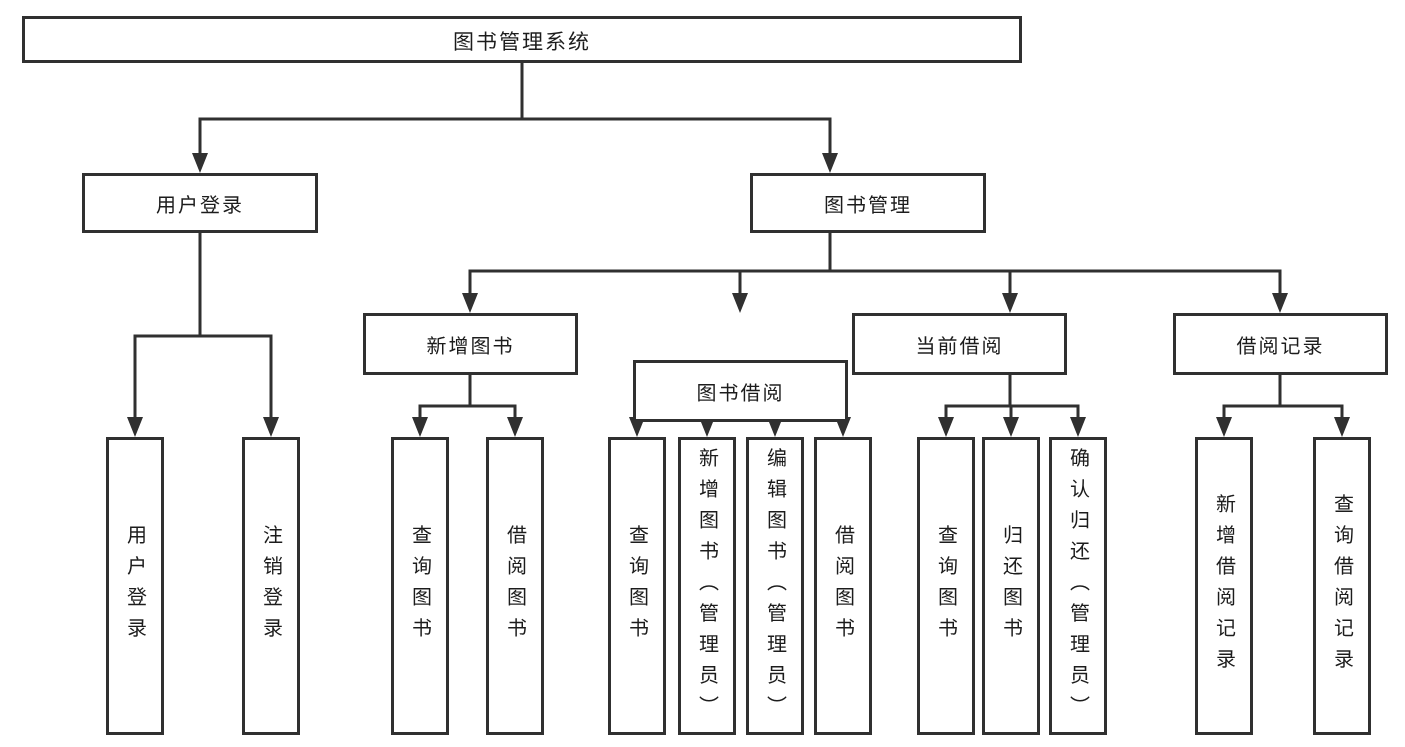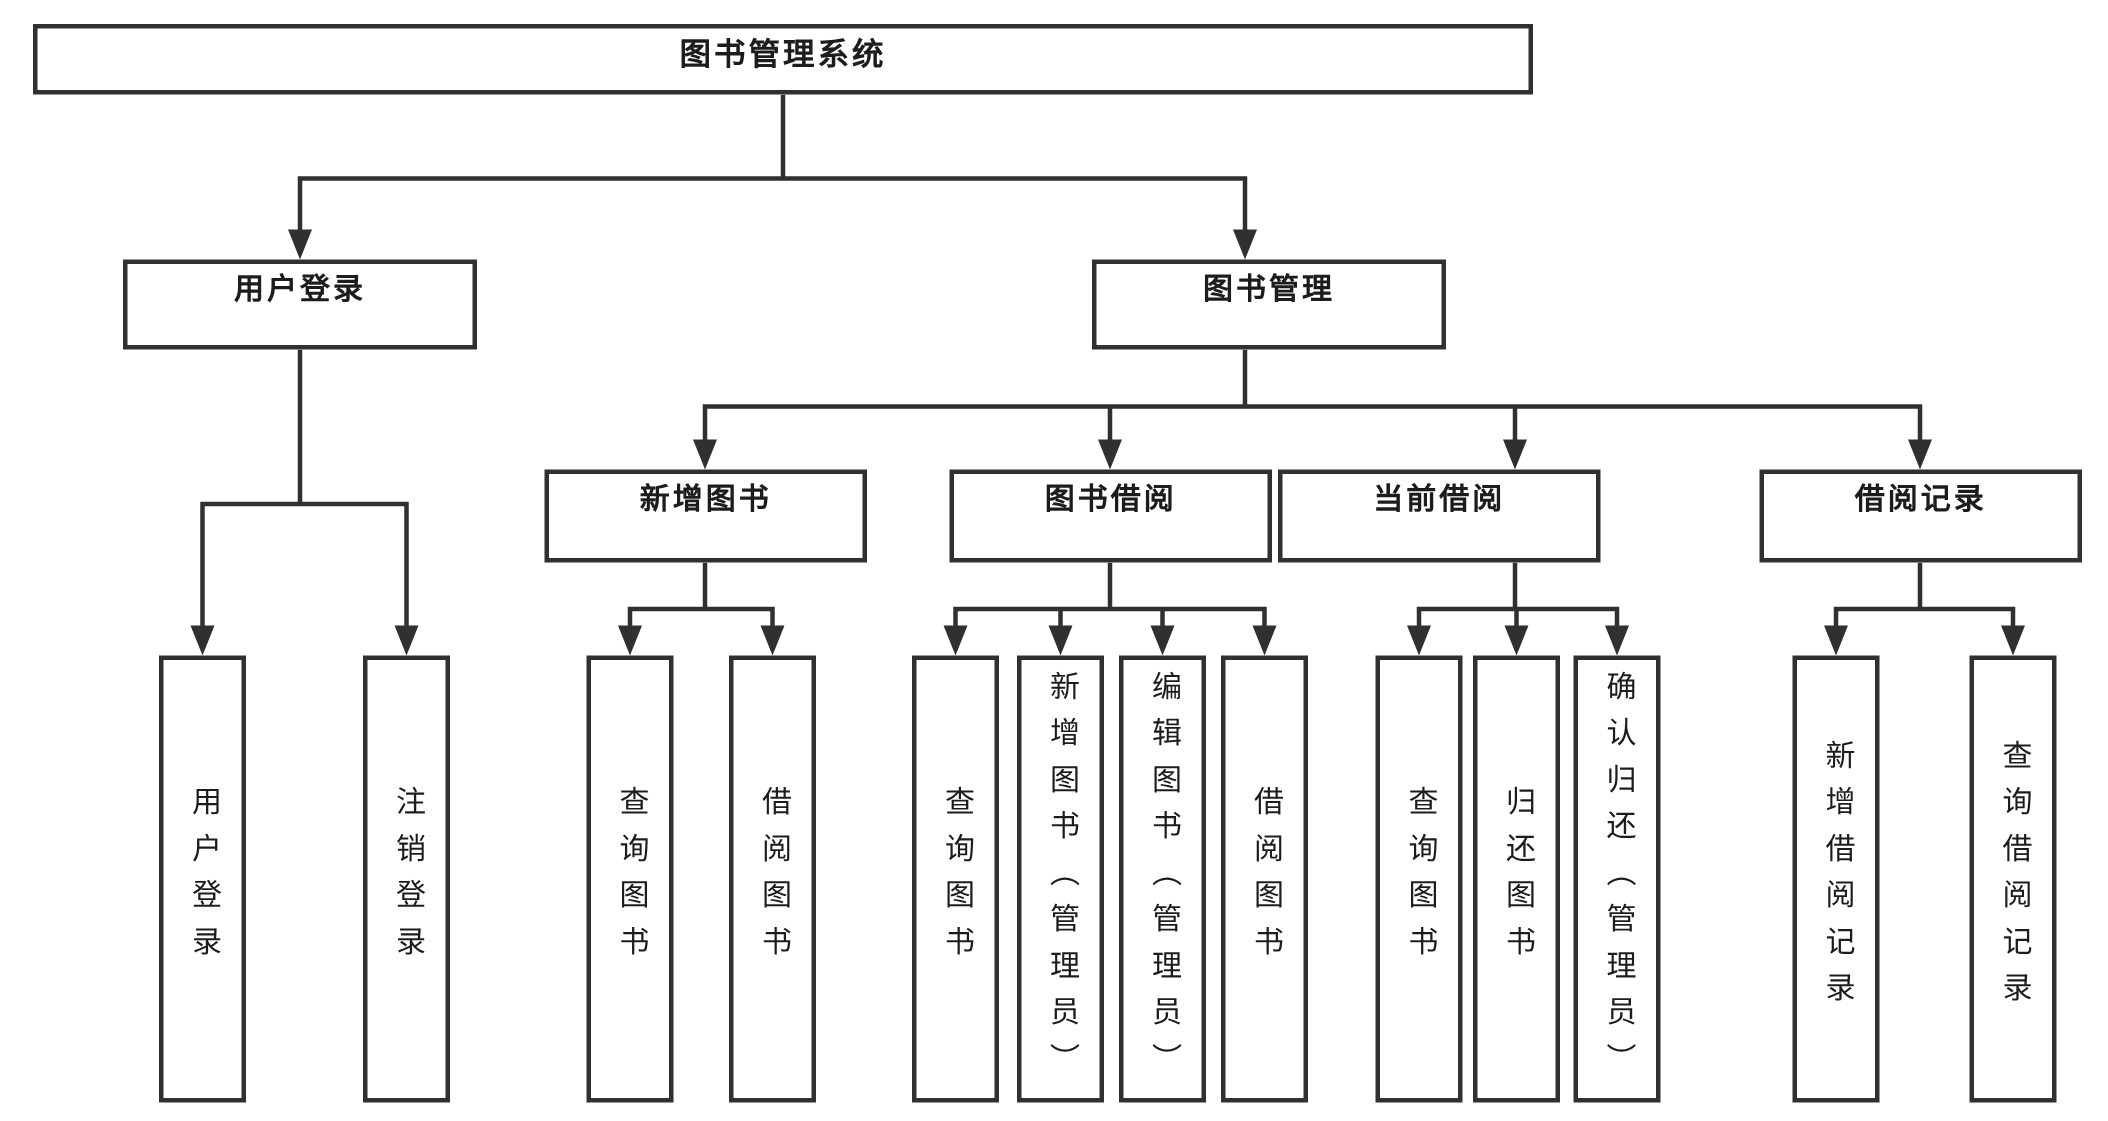--- a/index.html
+++ b/index.html
@@ -16,25 +16,24 @@
     overflow:hidden;
     font-family:"Liberation Sans","DejaVu Sans",sans-serif;
     color:var(--text);
   }
   .conn-svg{position:absolute;left:0;top:0;width:1405px;height:747px;}
   .node{
     position:absolute;
     box-sizing:border-box;
     border:3px solid var(--line);
     background:var(--bg);
-    display:flex;justify-content:center;
+    display:flex;align-items:center;justify-content:center;
     font-size:20px;
     letter-spacing:2px;
     white-space:nowrap;
-    font-weight:bold;
   }
   .lvl1{left:22px;top:16px;width:1000px;height:47px;font-size:21px;}
   .lvl2{top:173px;width:236px;height:60px;}
   .lvl3{top:313px;width:215px;height:62px;}
   .leaf{
     position:absolute;
     top:437px;width:58px;height:298px;
     box-sizing:border-box;
     border:3px solid var(--line);
     background:var(--bg);
@@ -95,28 +94,28 @@
     </g>
   </svg>
 
   <div class="node lvl1">
     <span>图书管理系统</span>
   </div>
 
   <div class="node lvl2" style="left:82px;">
     <span>用户登录</span>
   </div>
-  <div class="node lvl2" style="left:728px;">
+  <div class="node lvl2" style="left:750px;">
     <span>图书管理</span>
   </div>
 
   <div class="node lvl3" style="left:363px;">
     <span>新增图书</span>
   </div>
-  <div class="node lvl3" style="left:633px;">
+  <div class="node lvl3" style="left:633px;margin-top:47px;">
     <span>图书借阅</span>
   </div>
   <div class="node lvl3" style="left:852px;">
     <span>当前借阅</span>
   </div>
   <div class="node lvl3" style="left:1173px;">
     <span>借阅记录</span>
   </div>
 
   <div class="leaf" style="left:106px;">

